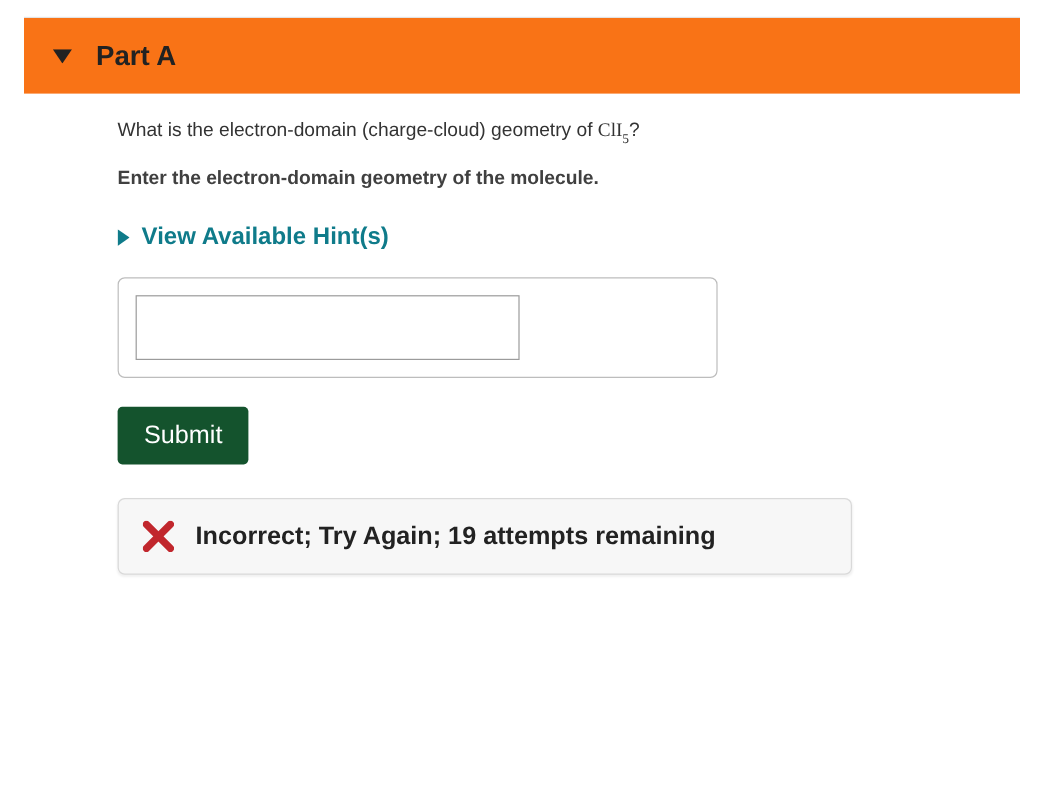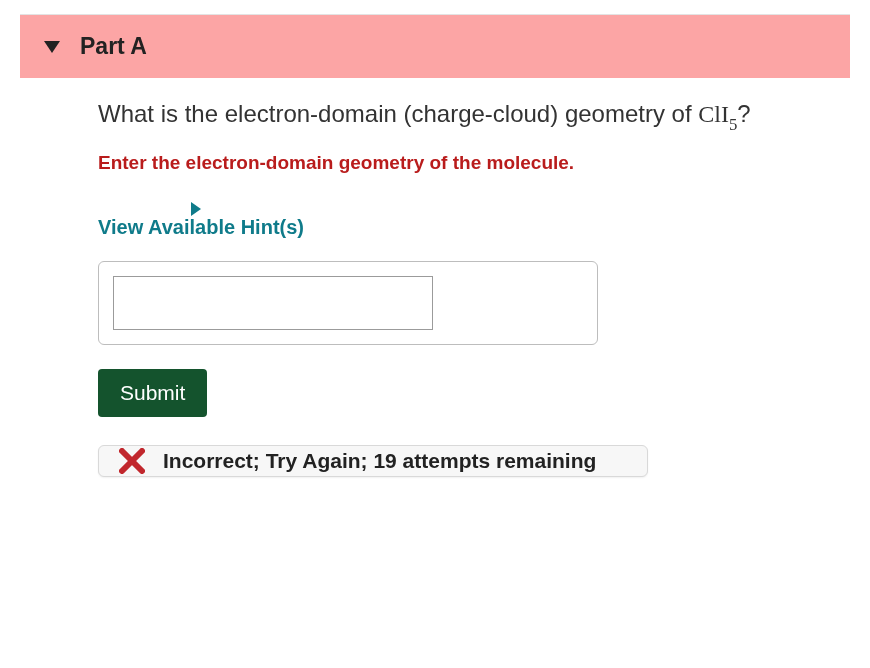--- a/index.html
+++ b/index.html
@@ -12,68 +12,67 @@
     background: #fff;
     width: 870px;
   }
   .top-rule {
     border-top: 1px solid #e3e3e3;
     margin: 14px 20px 0 20px;
   }
   .part-header {
     display: flex;
     align-items: center;
-    background: #fca5a5;
+    background: #f97316;
     margin: 0 20px;
     padding: 18px 24px;
     cursor: pointer;
   }
   .part-header .chevron {
     margin-right: 20px;
     display: inline-flex;
   }
   .part-header .title {
     font-size: 23px;
     font-weight: 700;
     color: #222;
   }
   .content {
     margin: 20px 20px 20px 98px;
     max-width: 720px;
   }
   .question {
-    font-size: 24px;
+    font-size: 16px;
     color: #333;
     margin: 18px 0 18px 0;
     line-height: 1.35;
   }
   .formula {
     font-family: "Times New Roman", Times, serif;
   }
   .sub {
     font-size: 0.7em;
     vertical-align: sub;
     position: relative;
     top: 2px;
   }
   .instruction {
-    font-size: 19px;
+    font-size: 16px;
     font-weight: 700;
-    color: #b91c1c;
+    color: #404040;
     margin: 0 0 28px 0;
   }
   .hints-link {
     display: inline-flex;
     align-items: center;
     color: #0f7b8a;
     font-weight: 700;
     font-size: 20px;
     cursor: pointer;
     margin-bottom: 22px;
-    flex-direction: column;
   }
   .hints-link .tri {
     margin-right: 10px;
     display: inline-flex;
   }
   .answer-box {
     border: 1px solid #bdbdbd;
     border-radius: 6px;
     padding: 14px 14px;
     width: 500px;
@@ -108,24 +107,24 @@
     color: #0f7b8a;
     font-weight: 700;
     font-size: 20px;
     text-decoration: underline;
     cursor: pointer;
   }
   .feedback {
     border: 1px solid #d9d9d9;
     border-radius: 6px;
     background: #f7f7f7;
-    padding: 2px 20px;
+    padding: 18px 20px;
     display: flex;
     align-items: center;
-    width: 550px;
+    width: 612px;
     box-shadow: 0 1px 2px rgba(0,0,0,0.06);
   }
   .feedback .x {
     margin-right: 18px;
     display: inline-flex;
   }
   .feedback-text {
     font-size: 21px;
     font-weight: 700;
     color: #222;

